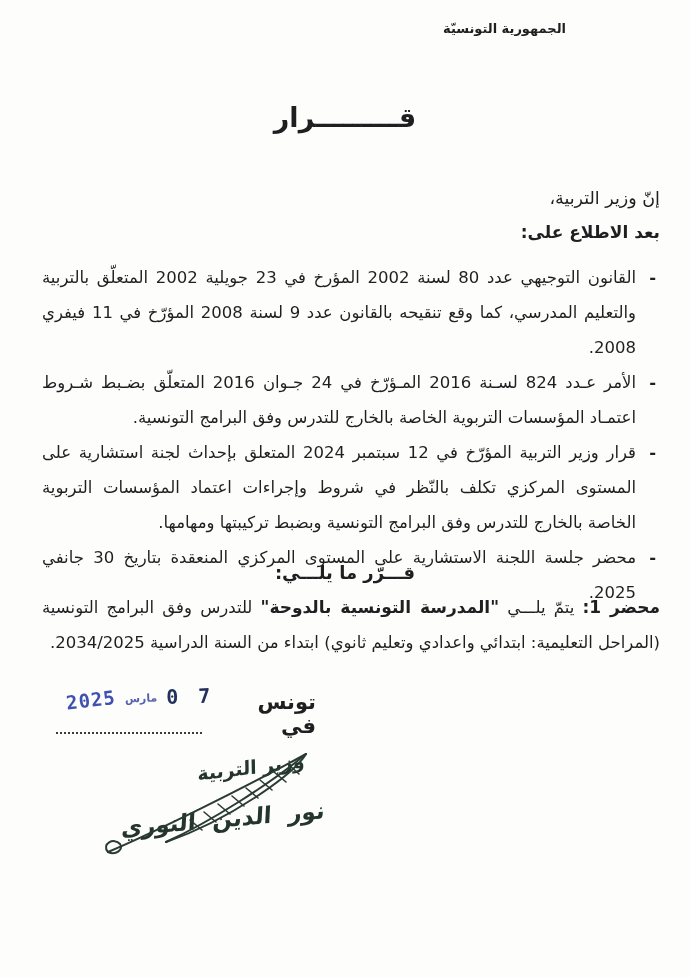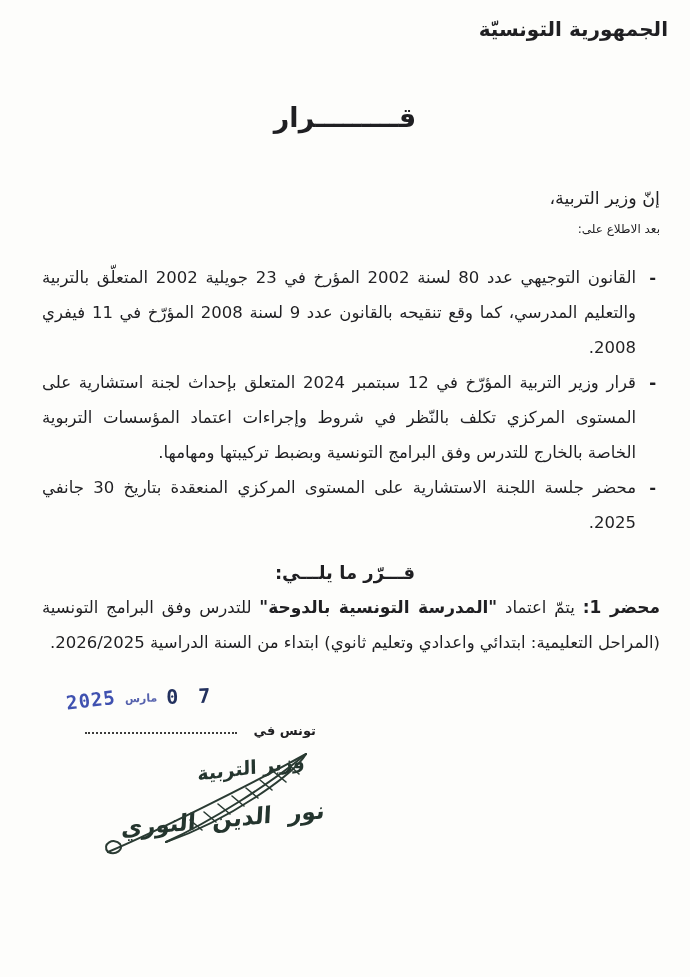--- a/index.html
+++ b/index.html
@@ -12,33 +12,33 @@
     width:690px;height:977px;
     margin:0 auto;
     background:#fdfdfb;
     color:#1f1f22;
     direction:rtl;
     overflow:hidden;
   }
   
   .letterhead{
     position:absolute;top:14px;right:22px;width:225px;
-    text-align:right;font-weight:bold;font-size:20px;line-height:30px;
+    text-align:left;font-weight:bold;font-size:13px;line-height:30px;
   }
   
   .doc-title{
     position:absolute;top:102px;left:0;right:0;
     text-align:center;font-size:27px;font-weight:bold;margin:0;
     letter-spacing:1px;
   }
   .minister-line{
     position:absolute;top:188px;right:30px;margin:0;font-size:17.5px;font-weight:400;
   }
   .review-line{
-    position:absolute;top:222px;right:30px;margin:0;font-size:12px;font-weight:normal;
+    position:absolute;top:222px;right:30px;margin:0;font-size:17px;font-weight:bold;
   }
   
   .considerations{
     position:absolute;top:260px;right:30px;left:42px;
     margin:0;padding:0;list-style:none;
   }
   .considerations li{
     position:relative;padding-right:24px;
     font-size:16.5px;line-height:35px;
     text-align:justify;
@@ -73,21 +73,21 @@
     display:inline-block;color:#3947a0;font-size:11px;font-weight:bold;
     position:relative;top:-3px;opacity:.85;
     font-family:"DejaVu Sans", sans-serif;
   }
   .stamp-day{
     display:inline-block;color:#23315e;font-size:20px;font-weight:bold;letter-spacing:4px;
   }
   .place-line{
     position:absolute;bottom:0;right:0;display:flex;align-items:flex-end;direction:rtl;
   }
-  .place-label{font-size:13px;font-weight:600;margin-left:17px;}
+  .place-label{font-size:21px;font-weight:600;margin-left:17px;}
   .dots{
     display:inline-block;width:152px;height:5px;
     border-bottom:2.5px dotted #3c3c3c;margin-bottom:4px;
   }
   
   .signature{
     position:absolute;top:748px;left:68px;width:305px;height:115px;
     color:#24352e;
   }
   .sig-role{
@@ -114,38 +114,39 @@
   <p class="minister-line">إنّ وزير التربية،</p>
   <p class="review-line">بعد الاطلاع على:</p>
 
   <ul class="considerations">
     <li>
       <span class="marker">-</span>
       <span>القانون التوجيهي عدد 80 لسنة 2002 المؤرخ في 23 جويلية 2002 المتعلّق بالتربية والتعليم المدرسي، كما وقع تنقيحه بالقانون عدد 9 لسنة 2008 المؤرّخ في 11 فيفري 2008.</span>
     </li>
     <li>
       <span class="marker">-</span>
+      <span>الأمر عـدد 824 لسـنة 2016 المـؤرّخ في 24 جـوان 2016 المتعلّق بضـبط شـروط اعتمـاد المؤسسات التربوية الخاصة بالخارج للتدرس وفق البرامج التونسية.</span>
     </li>
     <li>
       <span class="marker">-</span>
       <span>قرار وزير التربية المؤرّخ في 12 سبتمبر 2024 المتعلق بإحداث لجنة استشارية على المستوى المركزي تكلف بالنّظر في شروط وإجراءات اعتماد المؤسسات التربوية الخاصة بالخارج للتدرس وفق البرامج التونسية وبضبط تركيبتها ومهامها.</span>
     </li>
     <li>
       <span class="marker">-</span>
       <span>محضر جلسة اللجنة الاستشارية على المستوى المركزي المنعقدة بتاريخ 30 جانفي 2025.</span>
     </li>
   </ul>
 
   <p class="decision-heading">قـــرّر ما يلـــي:</p>
 
   <p class="article">
     <b>محضر 1:</b>
-    <span>يتمّ اعتماد</span>
+    <span>يتمّ يلـــي</span>
     <b>"المدرسة التونسية بالدوحة"</b>
-    <span>للتدرس وفق البرامج التونسية (المراحل التعليمية: ابتدائي واعدادي وتعليم ثانوي) ابتداء من السنة الدراسية 2026/2025.</span>
+    <span>للتدرس وفق البرامج التونسية (المراحل التعليمية: ابتدائي واعدادي وتعليم ثانوي) ابتداء من السنة الدراسية 2034/2025.</span>
   </p>
 
   <div class="dateline">
     <div class="stamp">
       <span class="stamp-year">2025</span>
       <span class="stamp-month">مارس</span>
       <span class="stamp-day">0 7</span>
     </div>
     <div class="place-line">
       <span class="place-label">تونس في</span>

